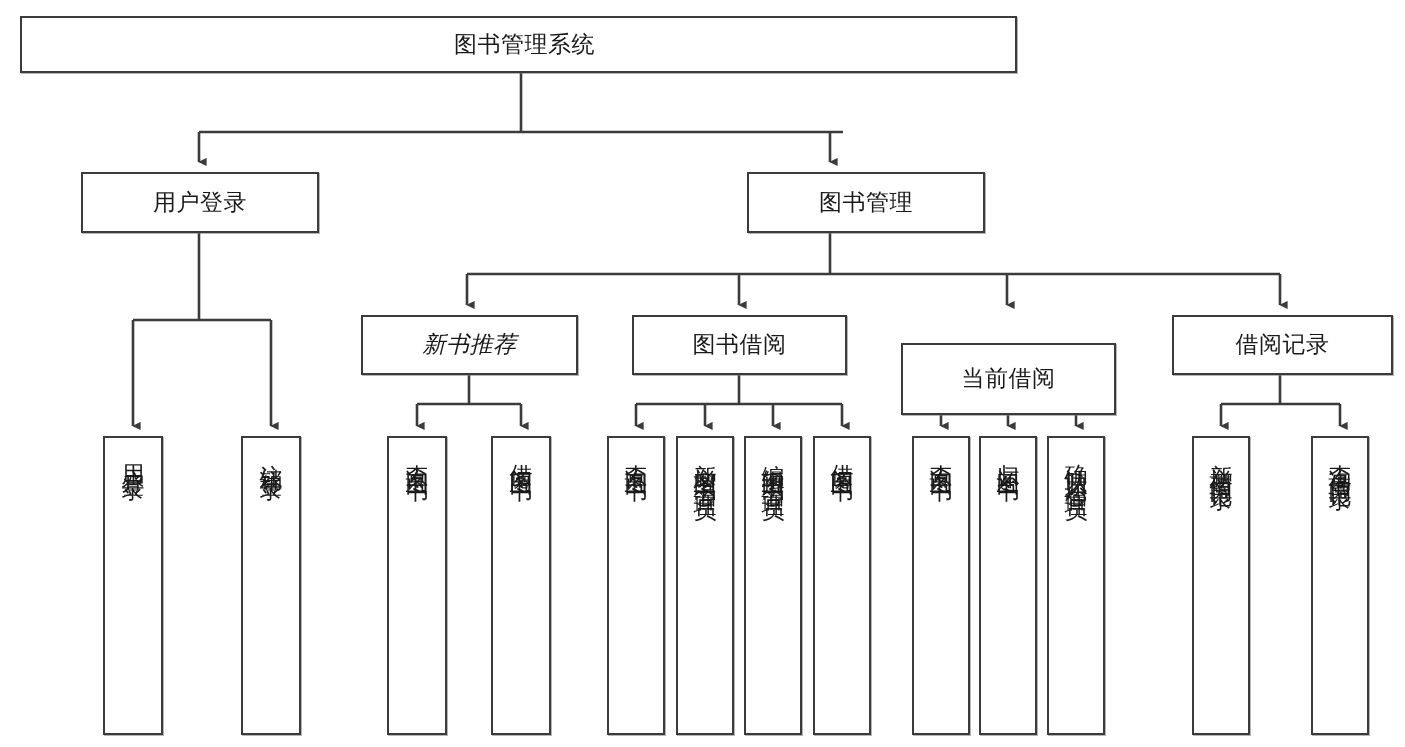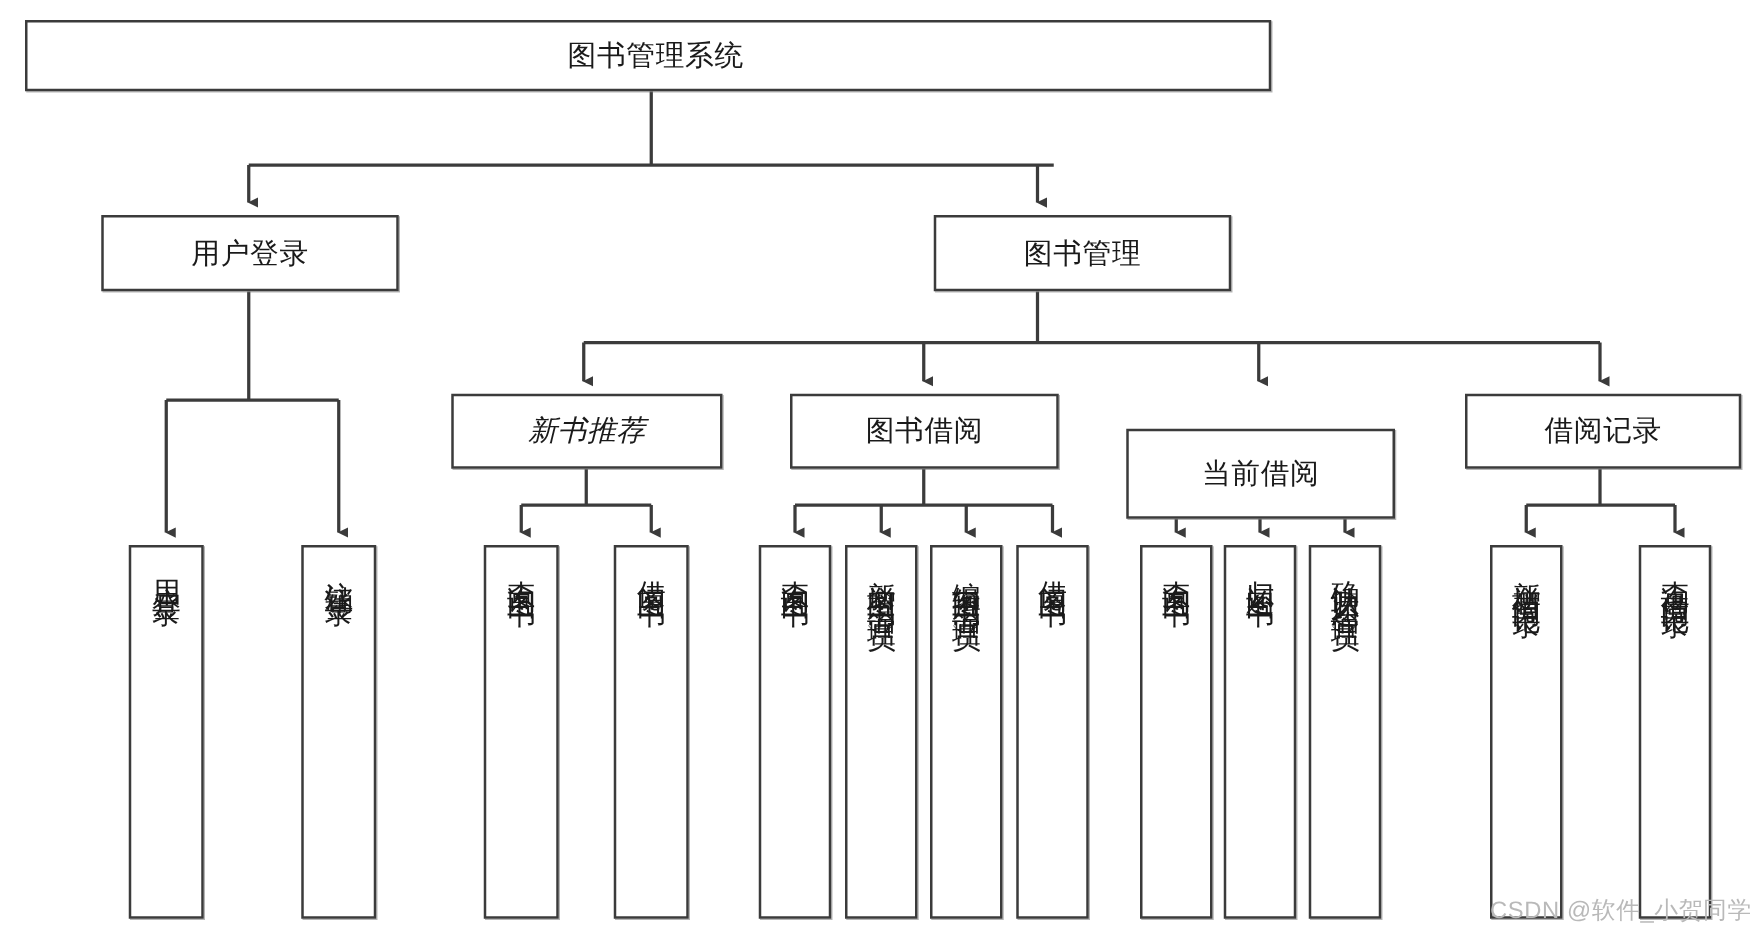--- a/index.html
+++ b/index.html
@@ -201,15 +201,14 @@
   </div>
 
   <div class="node vert" style="left:1192px; top:436px; width:58px; height:299px;">
     <span class="label">新增借阅记录</span>
   </div>
 
   <div class="node vert" style="left:1311px; top:436px; width:58px; height:299px;">
     <span class="label">查询借阅记录</span>
   </div>
 
-  <div class="watermark" style="left:1192px; top:715px;">CSDN @软件_小贺同学</div>
 
 </div>
 
 </body></html>

